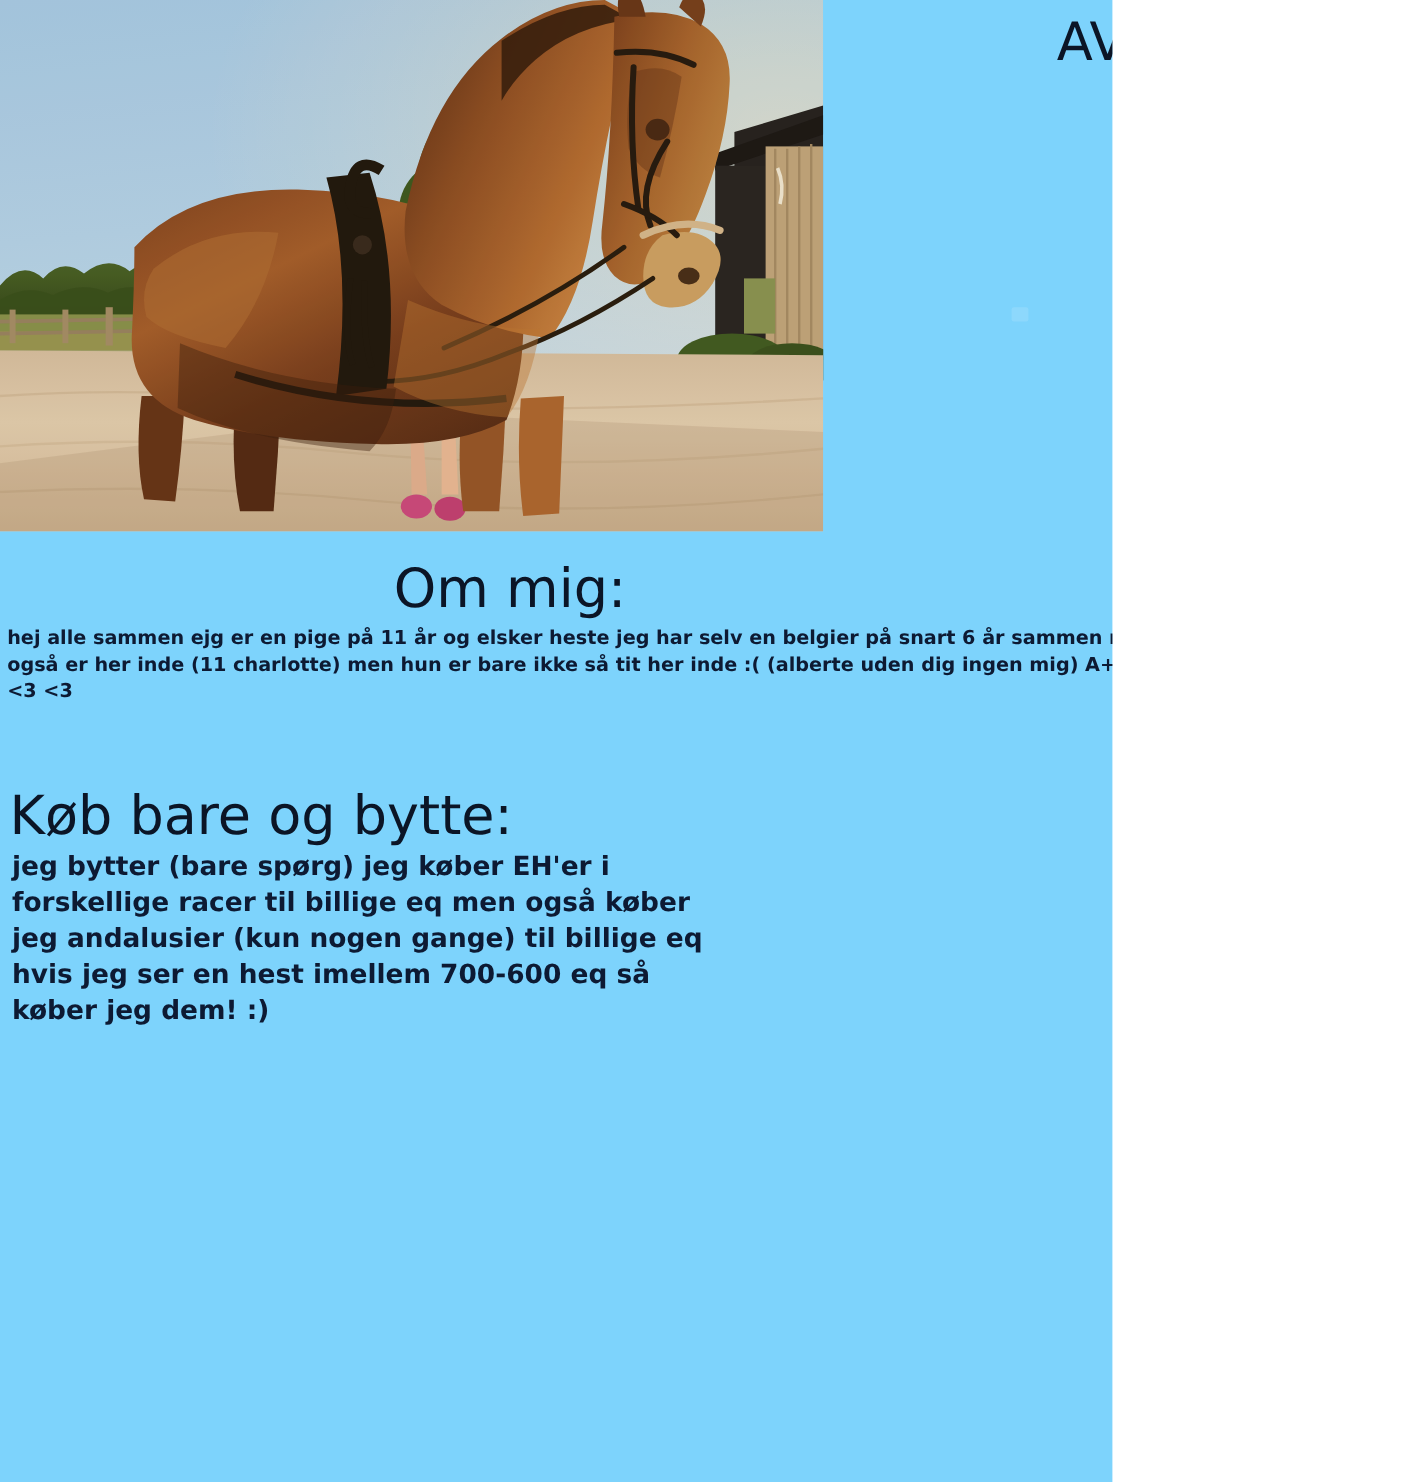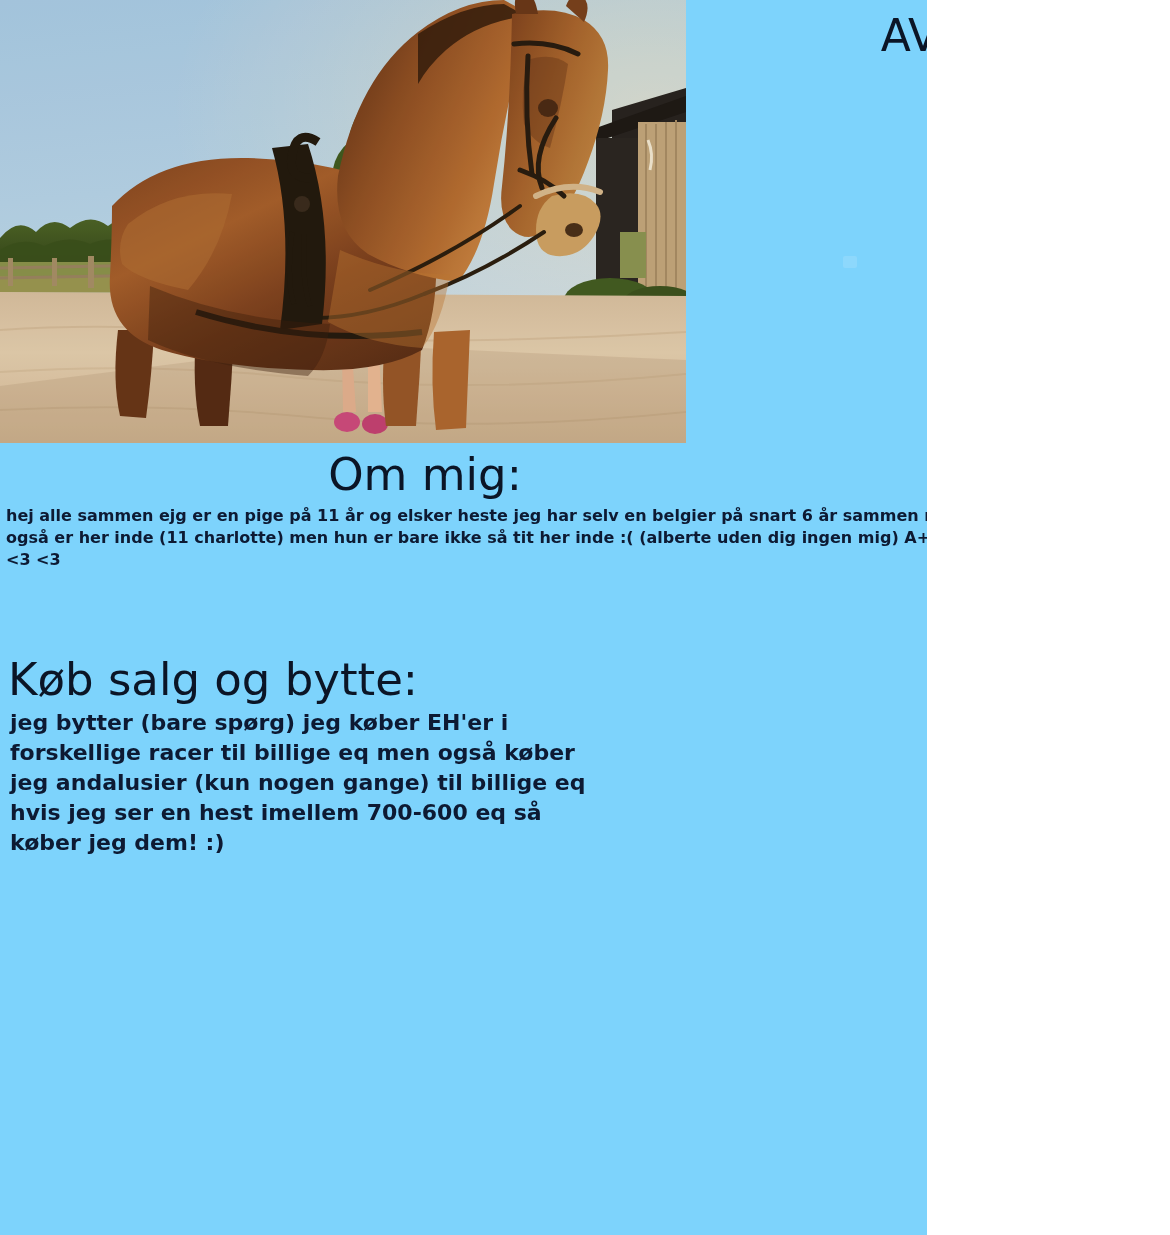--- a/index.html
+++ b/index.html
@@ -55,21 +55,21 @@
 
   #ommig-block {
     position: absolute;
     left: 0px;
     top: 452px;
     width: 1170px;
   }
   #ommig-block .heading {
     font-size: 45px;
     text-align: center;
-    margin: 0 0 8px 0;
+    margin: 16px 0 8px 0;
     padding-right: 320px;
   }
   #ommig-block .body-text {
     font-size: 16px;
     padding: 0 6px;
   }
 
   #kob-block {
     position: absolute;
     left: 8px;
@@ -286,18 +286,18 @@
   </div>
 
   <div id="smudge"></div>
 
   <div id="ommig-block">
     <div class="heading">Om mig:</div>
     <div class="body-text">hej alle sammen ejg er en pige på 11 år og elsker heste jeg har selv en belgier på snart 6 år sammen med min store søster som også er her inde (11 charlotte) men hun er bare ikke så tit her inde :( (alberte uden dig ingen mig) A+C = dig og mig for altid &lt;3 &lt;3</div>
   </div>
 
   <div id="kob-block">
-    <div class="heading">Køb salg og bytte:</div>
+    <div class="heading">Køb bare og bytte:</div>
     <div class="body-text">jeg bytter (bare spørg) jeg køber EH'er i forskellige racer til billige eq men også køber jeg andalusier (kun nogen gange) til billige eq hvis jeg ser en hest imellem 700-600 eq så køber jeg dem! :)</div>
   </div>
 
 
 </div>
 
 </body></html>

